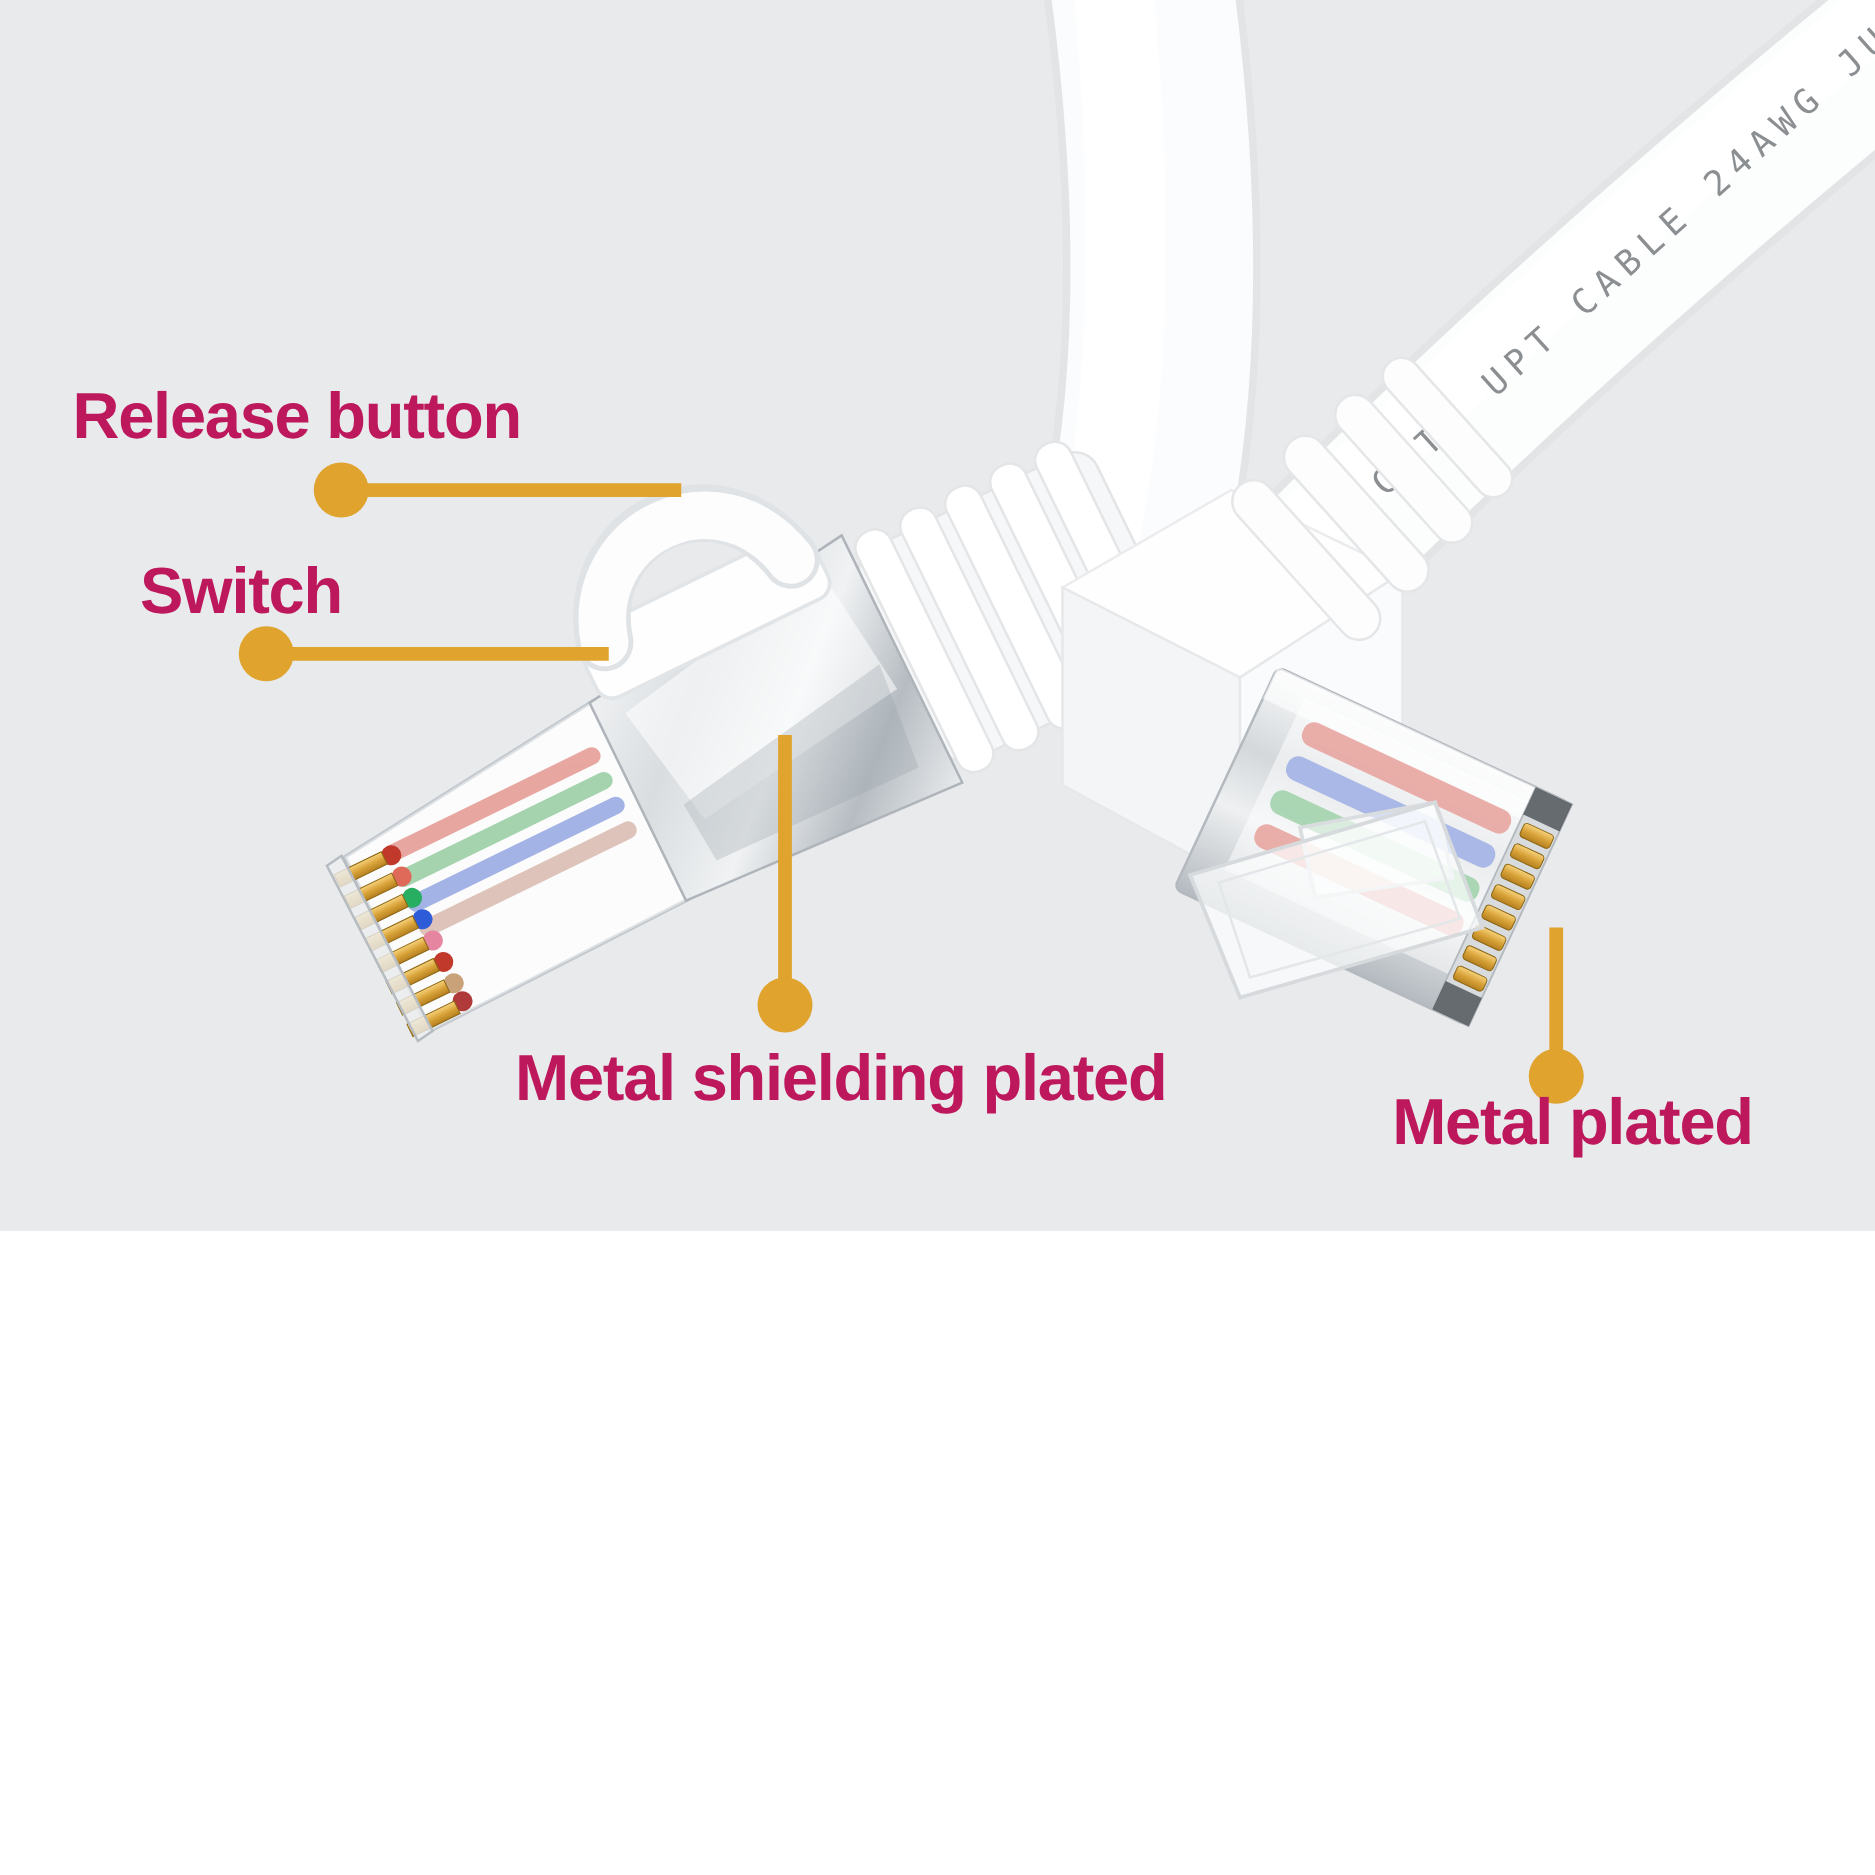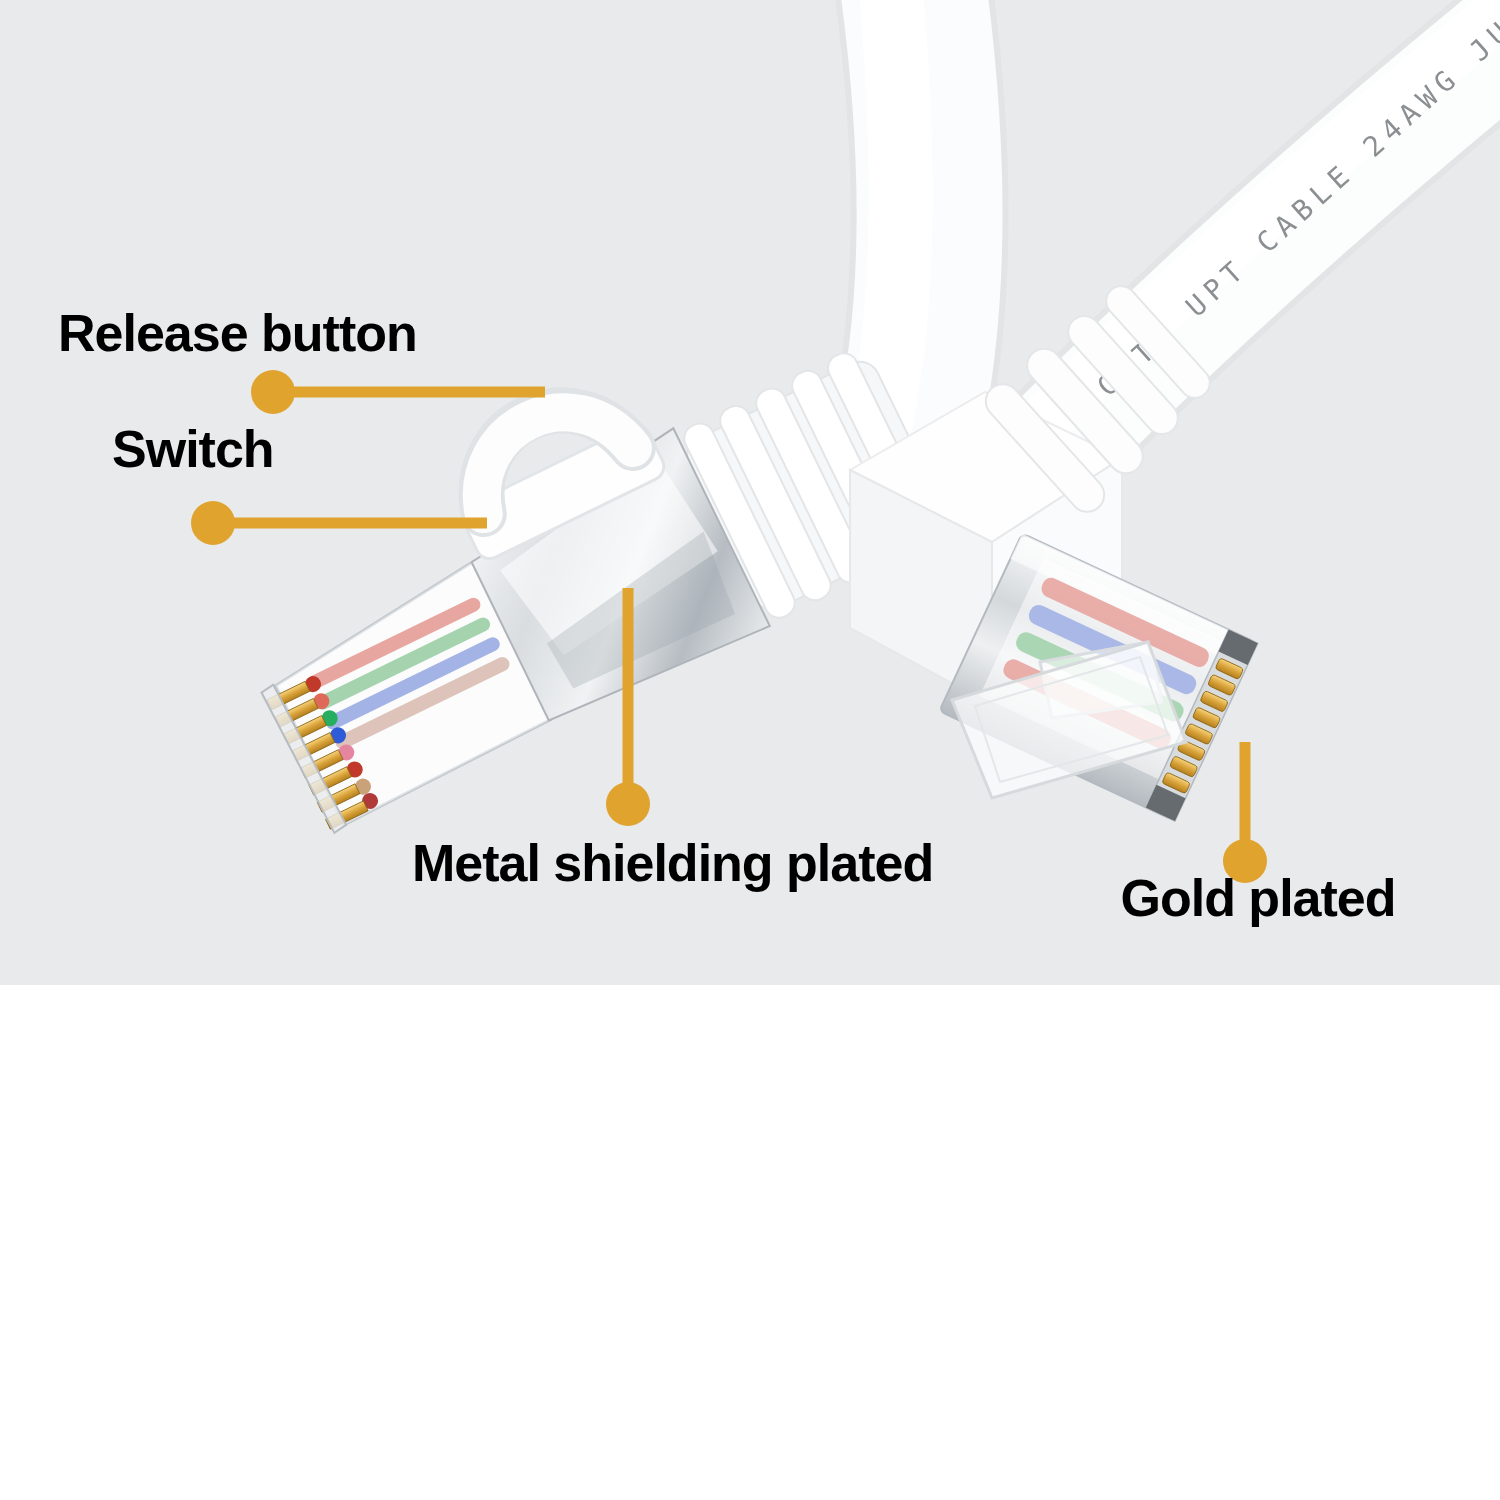--- a/index.html
+++ b/index.html
@@ -1,23 +1,23 @@
 <!DOCTYPE html>
 <html><head>
 <meta charset="utf-8">
 <style>
   html,body{margin:0;padding:0;background:#fff;}
   .page{position:relative;width:1500px;height:1500px;overflow:hidden;background:#ffffff;
         font-family:"Liberation Sans", sans-serif;}
   .hero{position:absolute;left:0;top:0;width:1500px;height:985px;background:#e9eaec;}
   .scene{position:absolute;left:0;top:0;}
-  .callout{position:absolute;color:#000000;font-weight:700;font-size:52px;line-height:1.05;
+  .callout{position:absolute;color:#be185d;font-weight:700;font-size:52px;line-height:1.05;
            letter-spacing:-1px;white-space:nowrap;}
   .co-release{left:58px;top:306px;}
-  .co-switch{left:112px;top:422px;}
+  .co-switch{left:112px;top:446px;}
   .co-metal{left:412px;top:836px;}
   .co-gold{left:1108px;top:872px;width:300px;text-align:center;white-space:normal;}
   .co-gold div{line-height:52px;}
   .devices{position:absolute;left:0;top:985px;width:1500px;height:515px;background:#ffffff;}
   .devices{top:985px;}
 </style>
 </head>
 <body>
 
 <div class="page">
@@ -180,21 +180,21 @@
         <circle cx="213" cy="523" r="22"></circle>
         <circle cx="628" cy="804" r="22"></circle>
         <circle cx="1245" cy="861" r="22"></circle>
       </g>
     </svg>
 
     <div class="callout co-release">Release button</div>
     <div class="callout co-switch">Switch</div>
     <div class="callout co-metal">Metal shielding plated</div>
     <div class="callout co-gold">
-      <div>Gold plated</div>
+      <div>Metal plated</div>
     </div>
   </div>
 
   <div class="devices">
 
     
     
 
     
     

